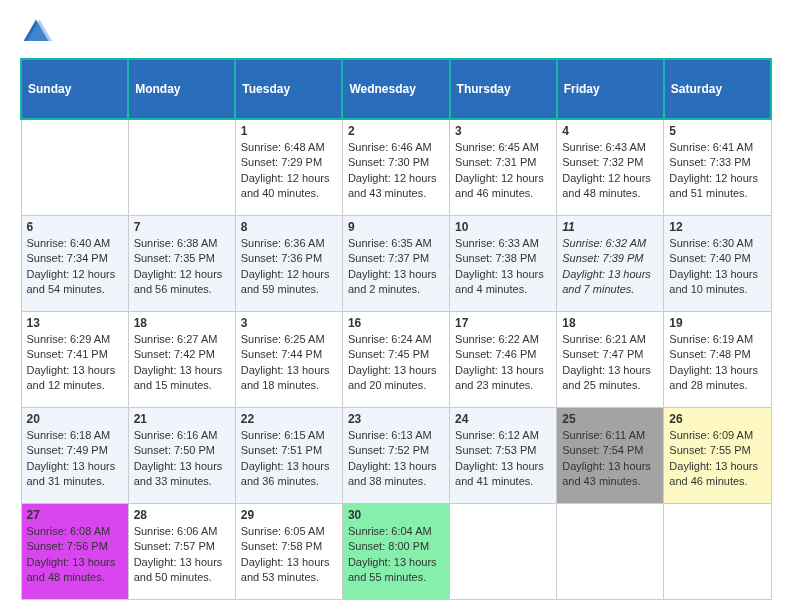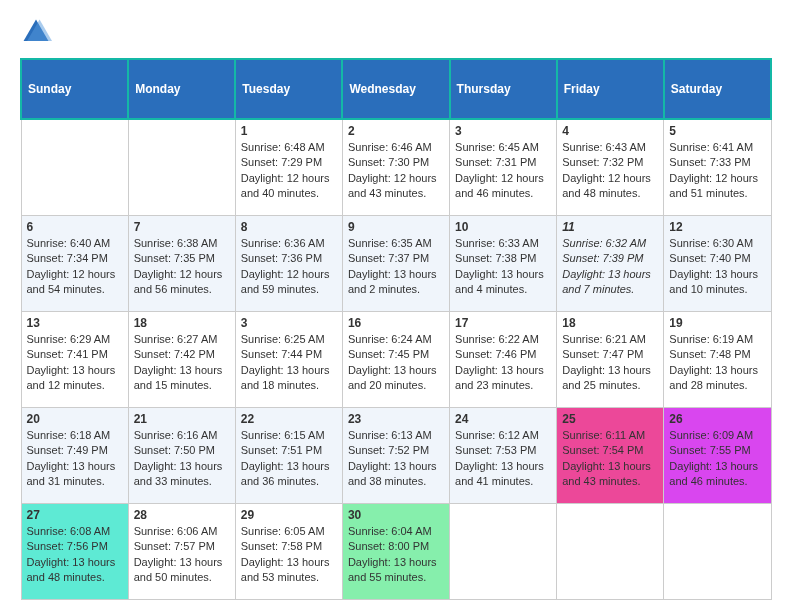--- a/index.html
+++ b/index.html
@@ -240,31 +240,31 @@
             <div class="day-info">Sunrise: 6:15 AM<br>Sunset: 7:51 PM<br>Daylight: 13 hours and 36 minutes.</div>
           </td>
           <td style="background-color: rgb(240, 245, 251);">
             <span class="day-num">23</span>
             <div class="day-info">Sunrise: 6:13 AM<br>Sunset: 7:52 PM<br>Daylight: 13 hours and 38 minutes.</div>
           </td>
           <td style="background-color: rgb(240, 245, 251);">
             <span class="day-num">24</span>
             <div class="day-info">Sunrise: 6:12 AM<br>Sunset: 7:53 PM<br>Daylight: 13 hours and 41 minutes.</div>
           </td>
-          <td style="background-color: #ec4899;">
+          <td style="background-color: #a3a3a3;">
             <span class="day-num">25</span>
             <div class="day-info">Sunrise: 6:11 AM<br>Sunset: 7:54 PM<br>Daylight: 13 hours and 43 minutes.</div>
           </td>
-          <td style="background-color: #d946ef;">
+          <td style="background-color: #fef9c3;">
             <span class="day-num">26</span>
             <div class="day-info">Sunrise: 6:09 AM<br>Sunset: 7:55 PM<br>Daylight: 13 hours and 46 minutes.</div>
           </td>
         </tr>
         <tr>
-          <td style="background-color: #5eead4;">
+          <td style="background-color: #d946ef;">
             <span class="day-num">27</span>
             <div class="day-info">Sunrise: 6:08 AM<br>Sunset: 7:56 PM<br>Daylight: 13 hours and 48 minutes.</div>
           </td>
           <td style="background-color: rgb(255, 255, 255);">
             <span class="day-num">28</span>
             <div class="day-info">Sunrise: 6:06 AM<br>Sunset: 7:57 PM<br>Daylight: 13 hours and 50 minutes.</div>
           </td>
           <td style="background-color: rgb(255, 255, 255);">
             <span class="day-num">29</span>
             <div class="day-info">Sunrise: 6:05 AM<br>Sunset: 7:58 PM<br>Daylight: 13 hours and 53 minutes.</div>

